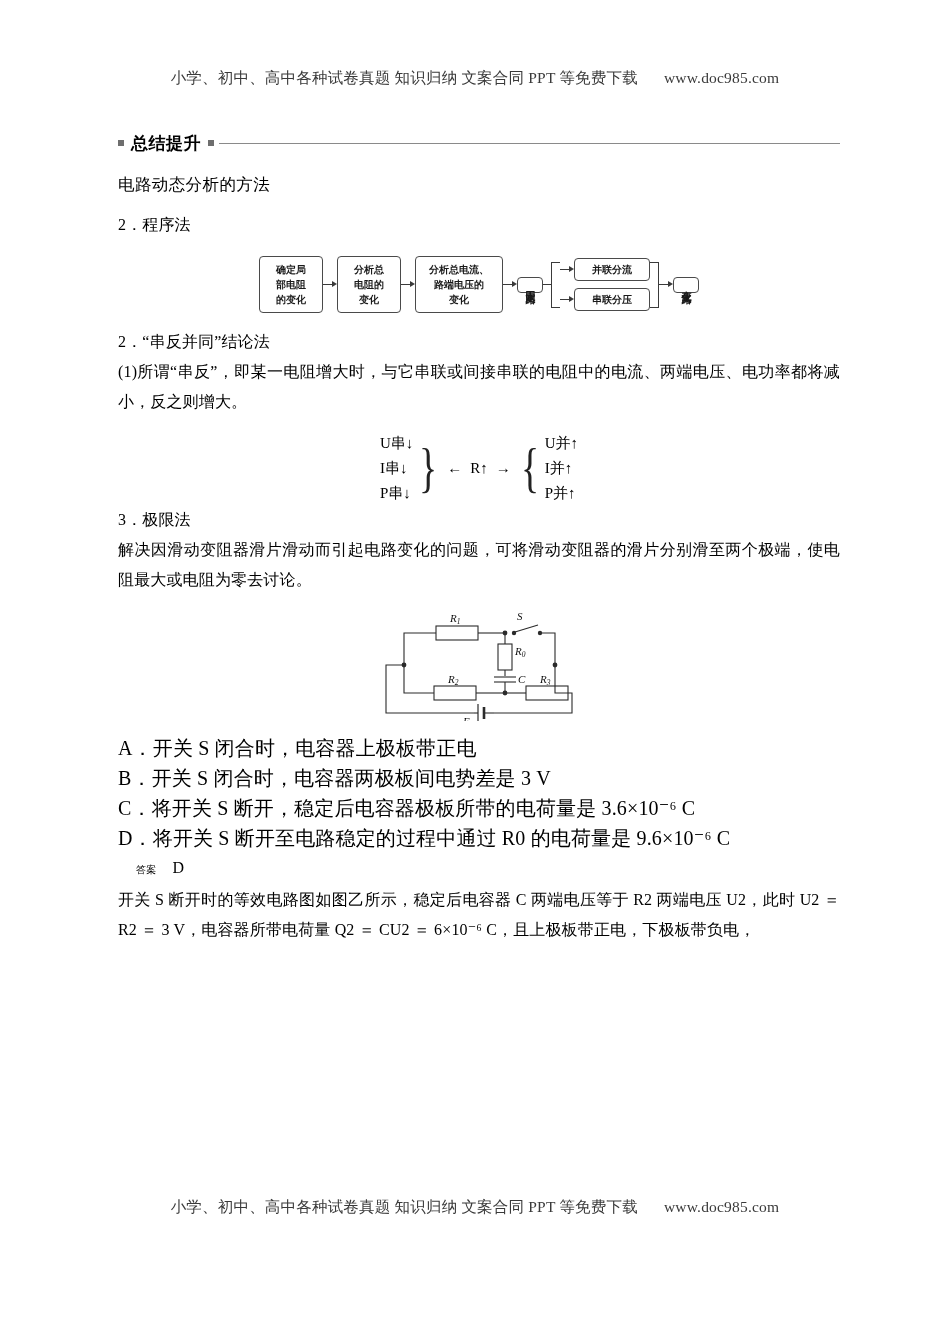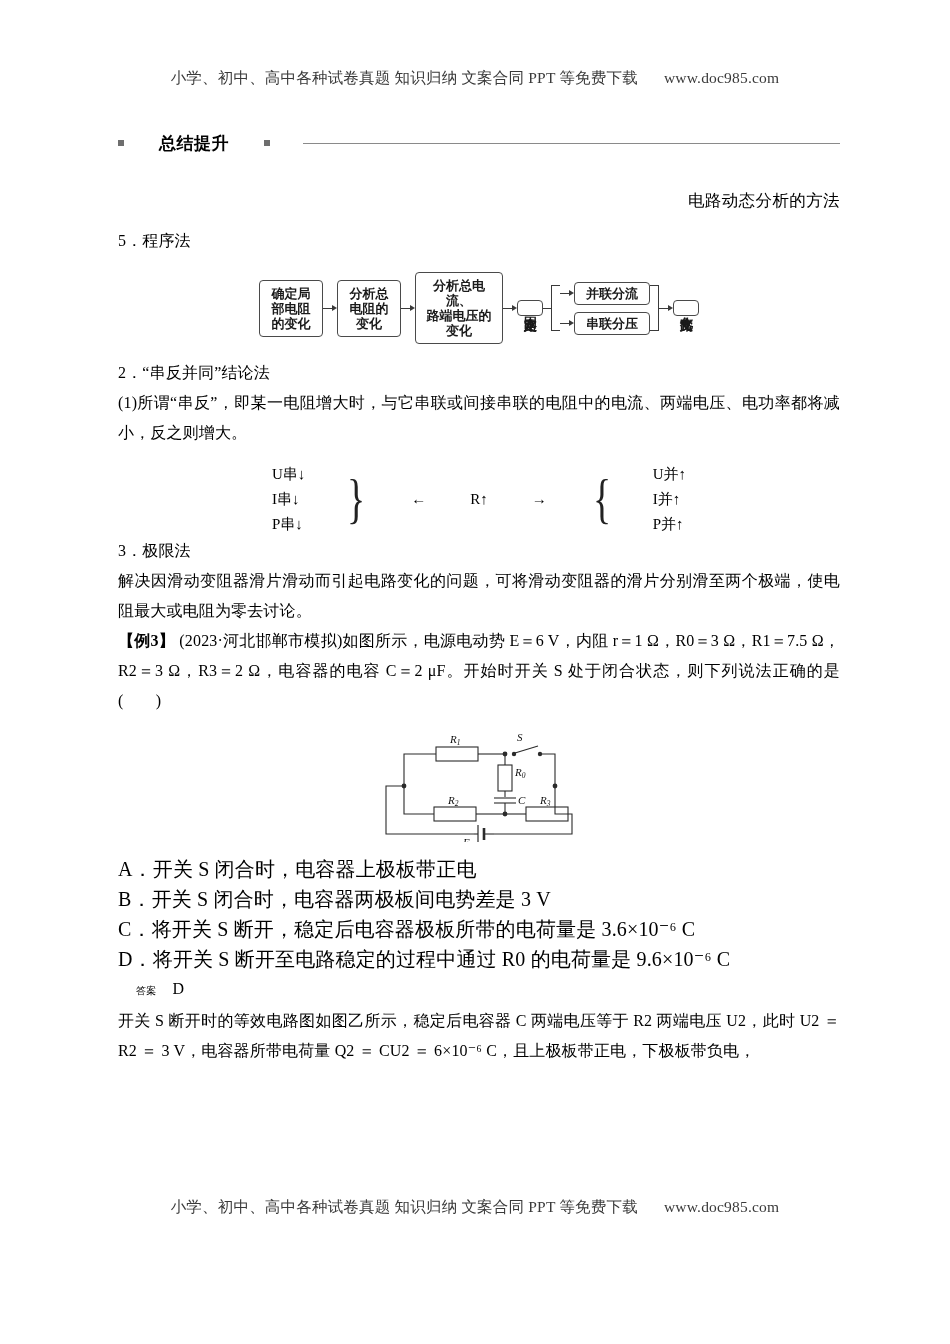--- a/index.html
+++ b/index.html
@@ -43,22 +43,21 @@
     left: 118px;
     top: 130px;
     width: 722px;
   }
 
   
   .sec-head {
     display: flex;
     align-items: center;
     height: 26px;
-    margin-bottom: 34px;
-    gap: 28px;
+    margin-bottom: 18px;
   }
   .sq {
     width: 6px;
     height: 6px;
     background: #6e6e6e;
     flex: 0 0 auto;
   }
   .sec-title {
     font-family: "DejaVu Sans", "Liberation Sans", sans-serif;
     font-weight: bold;
@@ -68,21 +67,21 @@
     letter-spacing: 0.5px;
   }
   .sec-rule {
     flex: 1 1 auto;
     height: 1px;
     background: #8a8a8a;
     margin-left: 5px;
   }
 
   .sub-title {
-    text-align: right;
+    text-align: left;
     font-size: 16.5px;
     margin: 12px 0 14px 0;
     letter-spacing: 0.4px;
   }
 
   .para {
     font-size: 16px;
     line-height: 30px;
     margin: 0;
     text-align: justify;
@@ -94,21 +93,21 @@
   
   .flow-wrap {
     display: flex;
     justify-content: center;
     margin: 16px 0 14px 0;
   }
   .flow {
     display: flex;
     align-items: center;
     font-family: "DejaVu Sans", "Liberation Sans", sans-serif;
-    font-size: 13px;
+    font-size: 10px;
     color: #1a1a1a;
   }
   .fbox {
     border: 1px solid #4a4a4a;
     border-radius: 4px;
     padding: 5px 5px;
     text-align: center;
     line-height: 15px;
     background: #fff;
     white-space: pre-line;
@@ -180,21 +179,20 @@
     width: 8px; height: 1px; background: #3a3a3a;
   }
 
   
   .relfig {
     display: flex;
     justify-content: center;
     align-items: center;
     margin: 16px 0 0 0;
     font-size: 15px;
-    gap: 36px;
   }
   .rel-col {
     display: flex;
     flex-direction: column;
     gap: 5px;
     line-height: 20px;
   }
   .rel-item { white-space: nowrap; }
   .brace {
     font-size: 54px;
@@ -235,21 +233,21 @@
 
     <div class="sec-head">
       <span class="sq"></span>
       <span class="sec-title">总结提升</span>
       <span class="sq"></span>
       <span class="sec-rule"></span>
     </div>
 
     <div class="sub-title">电路动态分析的方法</div>
 
-    <p class="para numline">5．程序法</p>
+    <p class="para numline">2．程序法</p>
 
     <div class="flow-wrap">
       <div class="flow">
         <div class="fbox w1">确定局
 部电阻
 的变化</div>
         <span class="arrow"></span>
         <div class="fbox w2">分析总
 电阻的
 变化</div>
@@ -296,21 +294,20 @@
       <div class="rel-col">
         <span class="rel-item">U并↑</span>
         <span class="rel-item">I并↑</span>
         <span class="rel-item">P并↑</span>
       </div>
     </div>
 
     <p class="para numline">3．极限法</p>
     <p class="para">解决因滑动变阻器滑片滑动而引起电路变化的问题，可将滑动变阻器的滑片分别滑至两个极端，使电阻最大或电阻为零去讨论。</p>
 
-    <p class="para"><span class="b">【例3】</span> <span>(2023·河北邯郸市模拟)</span><span>如图所示，电源电动势 E＝6 V，内阻 r＝1 Ω，R0＝3 Ω，R1＝7.5 Ω，R2＝3 Ω，R3＝2 Ω，电容器的电容 C＝2 μF。开始时开关 S 处于闭合状态，则下列说法正确的是(　　)</span></p>
 
     <div class="circuit-wrap">
       <svg width="210" height="118" viewBox="0 0 210 118">
         <g stroke="#2b2b2b" stroke-width="1.1" fill="none">
 
           <path d="M30 62 L30 30 L62 30"></path>
           <rect x="62" y="23" width="42" height="14" fill="#fff"></rect>
           <path d="M104 30 L131 30"></path>
 
           <circle cx="140" cy="30" r="2.2" fill="#2b2b2b" stroke="none"></circle>

